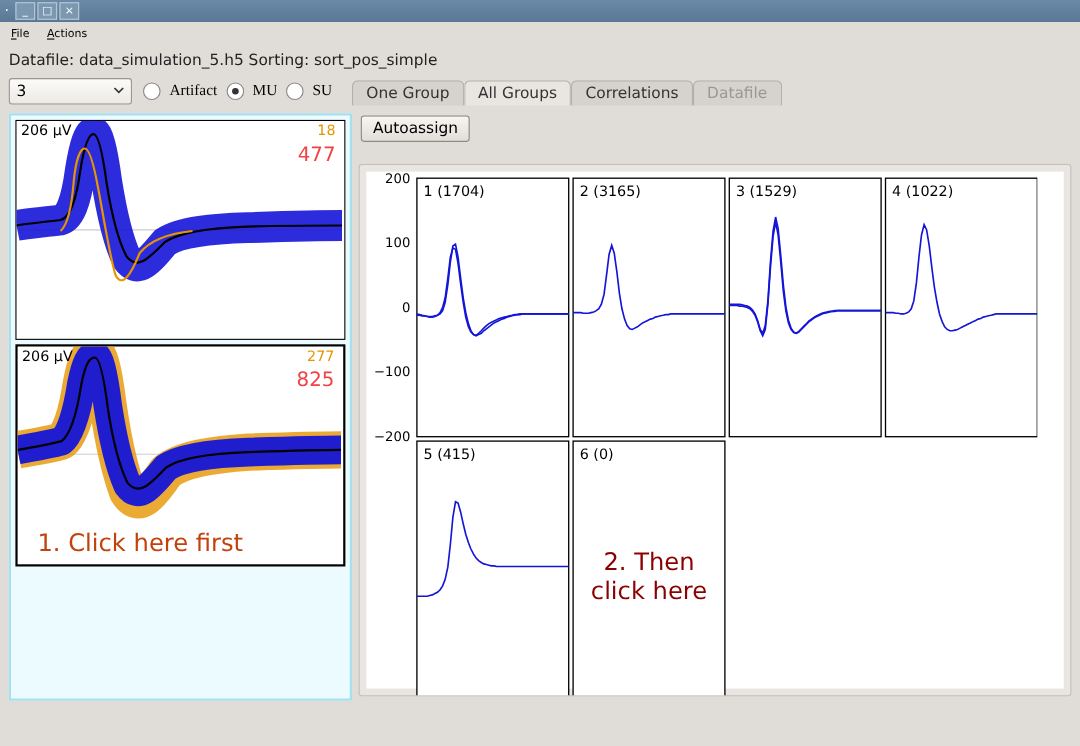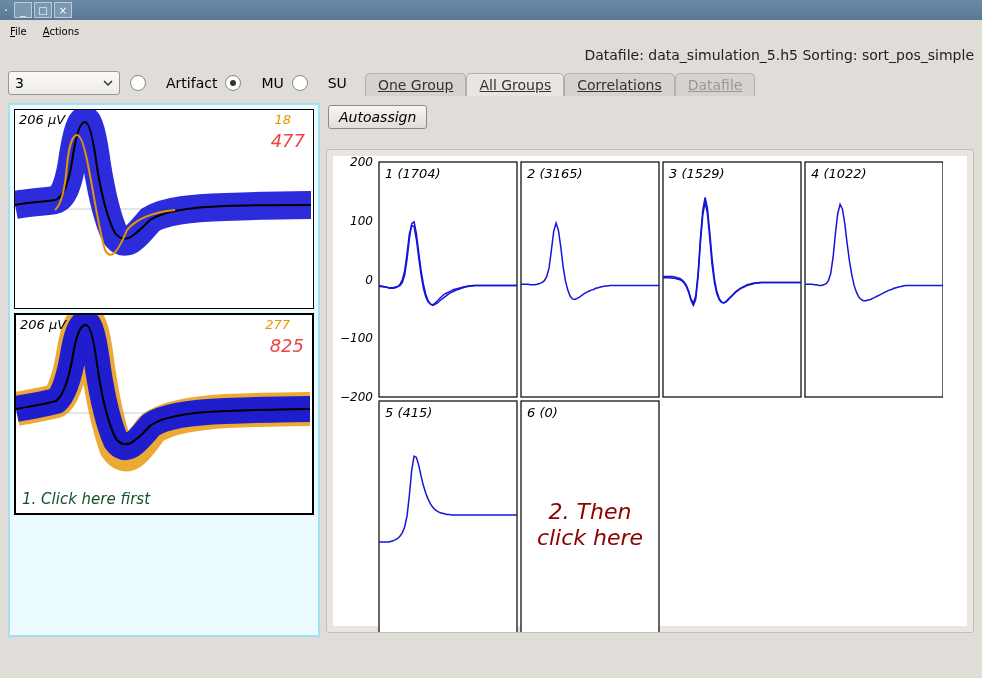--- a/index.html
+++ b/index.html
@@ -44,21 +44,20 @@
     background: #e0ddd9;
     font-size: 10px;
   }
   .menubar .menu-item span.ul { text-decoration: underline; }
 
   
   .statusline {
     padding: 4px 8px;
     font-size: 14px;
     color: #222;
-    text-align: right;
   }
 
   
   .toolbar-row {
     display: flex;
     align-items: center;
     gap: 10px;
     padding: 4px 8px;
     font-size: 14px;
   }
@@ -74,22 +73,23 @@
     padding: 0 6px;
   }
   .combo svg { width: 10px; height: 10px; }
 
   .radio-group {
     display: flex;
     align-items: center;
     gap: 8px;
   }
   .radio {
-    display: flex; align-items: flex-start; gap: 20px;
+    display: flex; align-items: flex-start; gap: 8px;
     cursor: pointer;
+    font-family: Liberation Serif, serif;
   }
   .radio .dot {
     width: 14px; height: 14px;
     border: 1px solid #888;
     border-radius: 50%;
     background: #fff;
     display: flex; align-items: center; justify-content: center;
   }
   .radio .dot .inner {
     width: 6px; height: 6px; border-radius: 50%;
@@ -109,37 +109,35 @@
     border-bottom: none;
     background: #d6d3ce;
     color: #333;
     border-top-left-radius: 5px;
     border-top-right-radius: 5px;
     margin-right: 0px;
     position: relative;
     top: 1px;
     cursor: pointer;
     font-size: 14px;
-    text-decoration: underline;
   }
   .tab.active {
     background: #e9e6e1;
     font-weight: normal;
   }
   .tab.disabled {
     color: #9a9892;
   }
 
   
   .workspace {
     display: flex;
     gap: 6px;
     padding: 4px 8px 8px 8px;
     height: 556px;
-    font-style: italic;
   }
 
   
   .left-panel {
     width: 308px;
     height: 530px;
     border: 2px solid #a6e0ef;
     background: #ecfbff;
     position: relative;
     overflow: hidden;
@@ -151,37 +149,37 @@
     margin: 4px;
   }
   .group-thumb.selected {
     border: 2px solid #000;
   }
   .group-thumb .uv-label {
     position: absolute; top: 2px; left: 4px;
     font-size: 13px; color: #000;
   }
   .group-thumb .n-orange {
-    position: absolute; top: 2px; right: 22px;
+    position: absolute; top: 2px; right: 8px;
     color: #e69500;
     font-size: 13px;
   }
   .group-thumb .n-blue {
     position: absolute; top: 20px; right: 8px;
     color: #ef4444;
     font-size: 18px;
   }
   .group-thumb svg { display: block; }
 
   .instr-overlay {
     position: absolute;
-    left: 6px;
+    left: 18px;
     bottom: 6px;
-    color: #14532d;
-    font-size: 15px;
+    color: #c2410c;
+    font-size: 22px;
     line-height: 1.1;
   }
 
   
   .right-panel {
     flex: 1;
     height: 530px;
     display: flex;
     flex-direction: column;
     gap: 20px;

